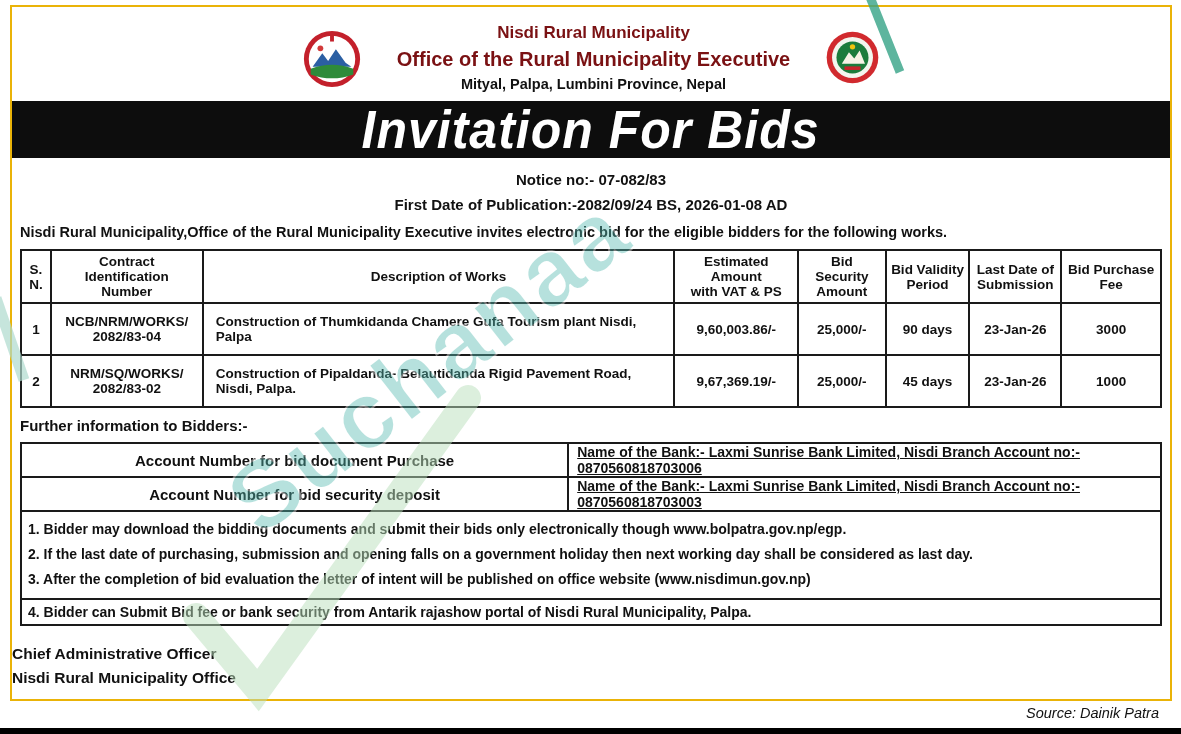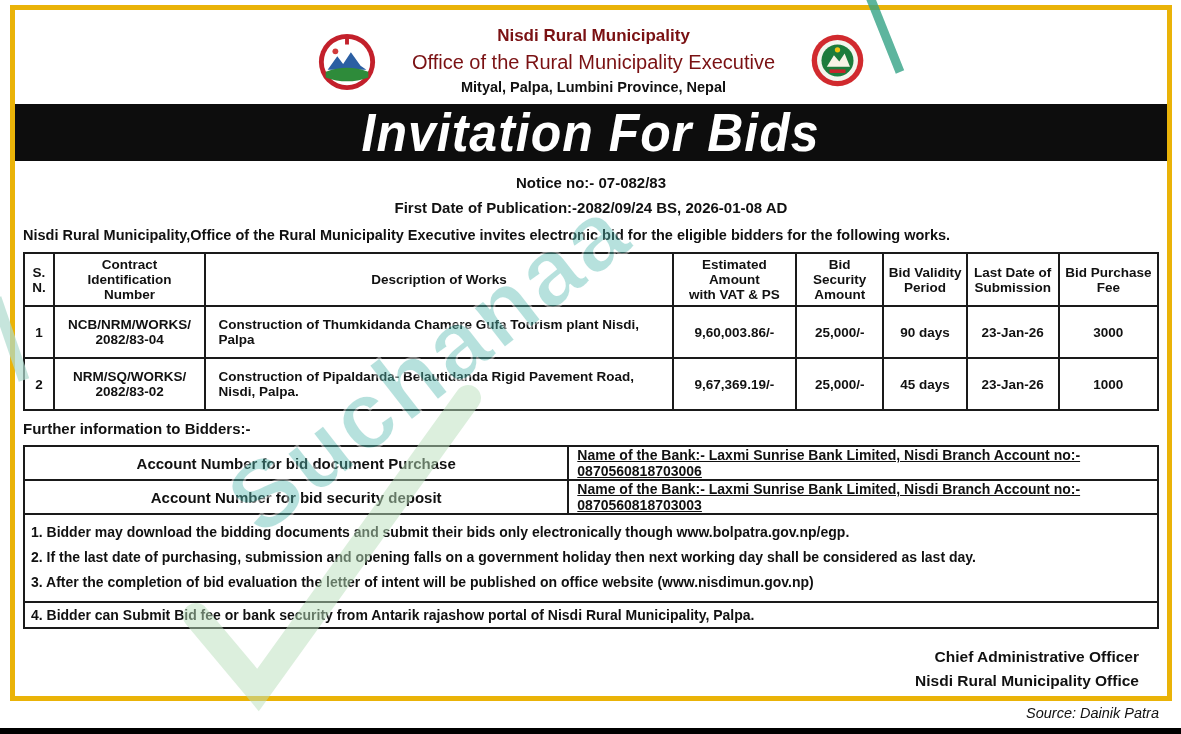--- a/index.html
+++ b/index.html
@@ -3,27 +3,27 @@
 <meta charset="utf-8">
 <style>
   * { margin:0; padding:0; box-sizing:border-box; }
   html,body { background:#ffffff; }
   .page {
     position:relative; width:1181px; height:734px; background:#ffffff;
     font-family:"Liberation Sans", sans-serif; color:#111; overflow:hidden;
   }
   .doc {
     position:absolute; left:10px; top:5px; width:1162px; height:696px;
-    border:5px solid #eab308; background:#fff; font-weight:700; z-index:1;
+    border:2px solid #eab308; background:#fff; font-weight:700; z-index:1;
   }
   
   .header { display:flex; justify-content:center; align-items:center; gap:34px; padding-top:9px; height:92px; }
   .head-text { text-align:center; }
   .muni-name { color:#7a1113; font-size:17px; font-weight:700; }
-  .office-name { color:#7a1113; font-size:20px; font-weight:400; margin-top:5px; }
+  .office-name { color:#7a1113; font-size:20px; font-weight:700; margin-top:5px; }
   .address { color:#111; font-size:14.5px; font-weight:700; margin-top:5px; }
   .logo { flex:0 0 auto; }
   
   .banner { height:57px; margin-top:2px; background:#0d0d0d; display:flex; align-items:center; justify-content:center; }
   .banner-title {
     color:#fff; font-size:49px; font-weight:700; font-style:italic;
     letter-spacing:1px; transform:scale(1.02,1.08);
   }
   
   .notice-no { text-align:center; font-size:15px; margin-top:13px; }
@@ -42,21 +42,21 @@
   
   .further-heading { font-size:15px; margin:9px 8px 0 8px; }
   .accounts { width:calc(100% - 16px); margin:8px 8px 0 8px; }
   .accounts td { border:2px solid #1a1a1a; font-weight:700; }
   .acc-label { width:48%; text-align:center; font-size:15px; height:28px; }
   .acc-bank  { font-size:14px; padding-left:8px;text-decoration:underline; }
   .notes-cell { padding:5px 6px 6px 6px; font-size:14px;border-radius:28px; }
   .notes-cell div { line-height:25px; }
   .note4-cell { padding:4px 6px; font-size:14px; height:17px; }
   
-  .signature { text-align:right; margin:16px 28px 0 0; font-size:15.5px; line-height:1.55; }
+  .signature { margin:16px 4px 0 0; font-size:15.5px; line-height:1.55; }
   
   .source { position:absolute; right:22px; top:705px; font-size:14.5px; font-style:italic; font-weight:400; z-index:2; }
   .bottom-bar { position:absolute; left:0; right:0; bottom:0; height:6px; background:#000; z-index:2; }
   
   .wm-text {
     position:absolute; left:268px; top:448px; height:100px; z-index:5;
     font-size:96px; font-weight:700; color:#54bab0; opacity:0.42;
     letter-spacing:3px; transform:rotate(-38deg); transform-origin:0 100%;
     pointer-events:none; white-space:nowrap;
     -webkit-text-stroke:2px #ffffff;

